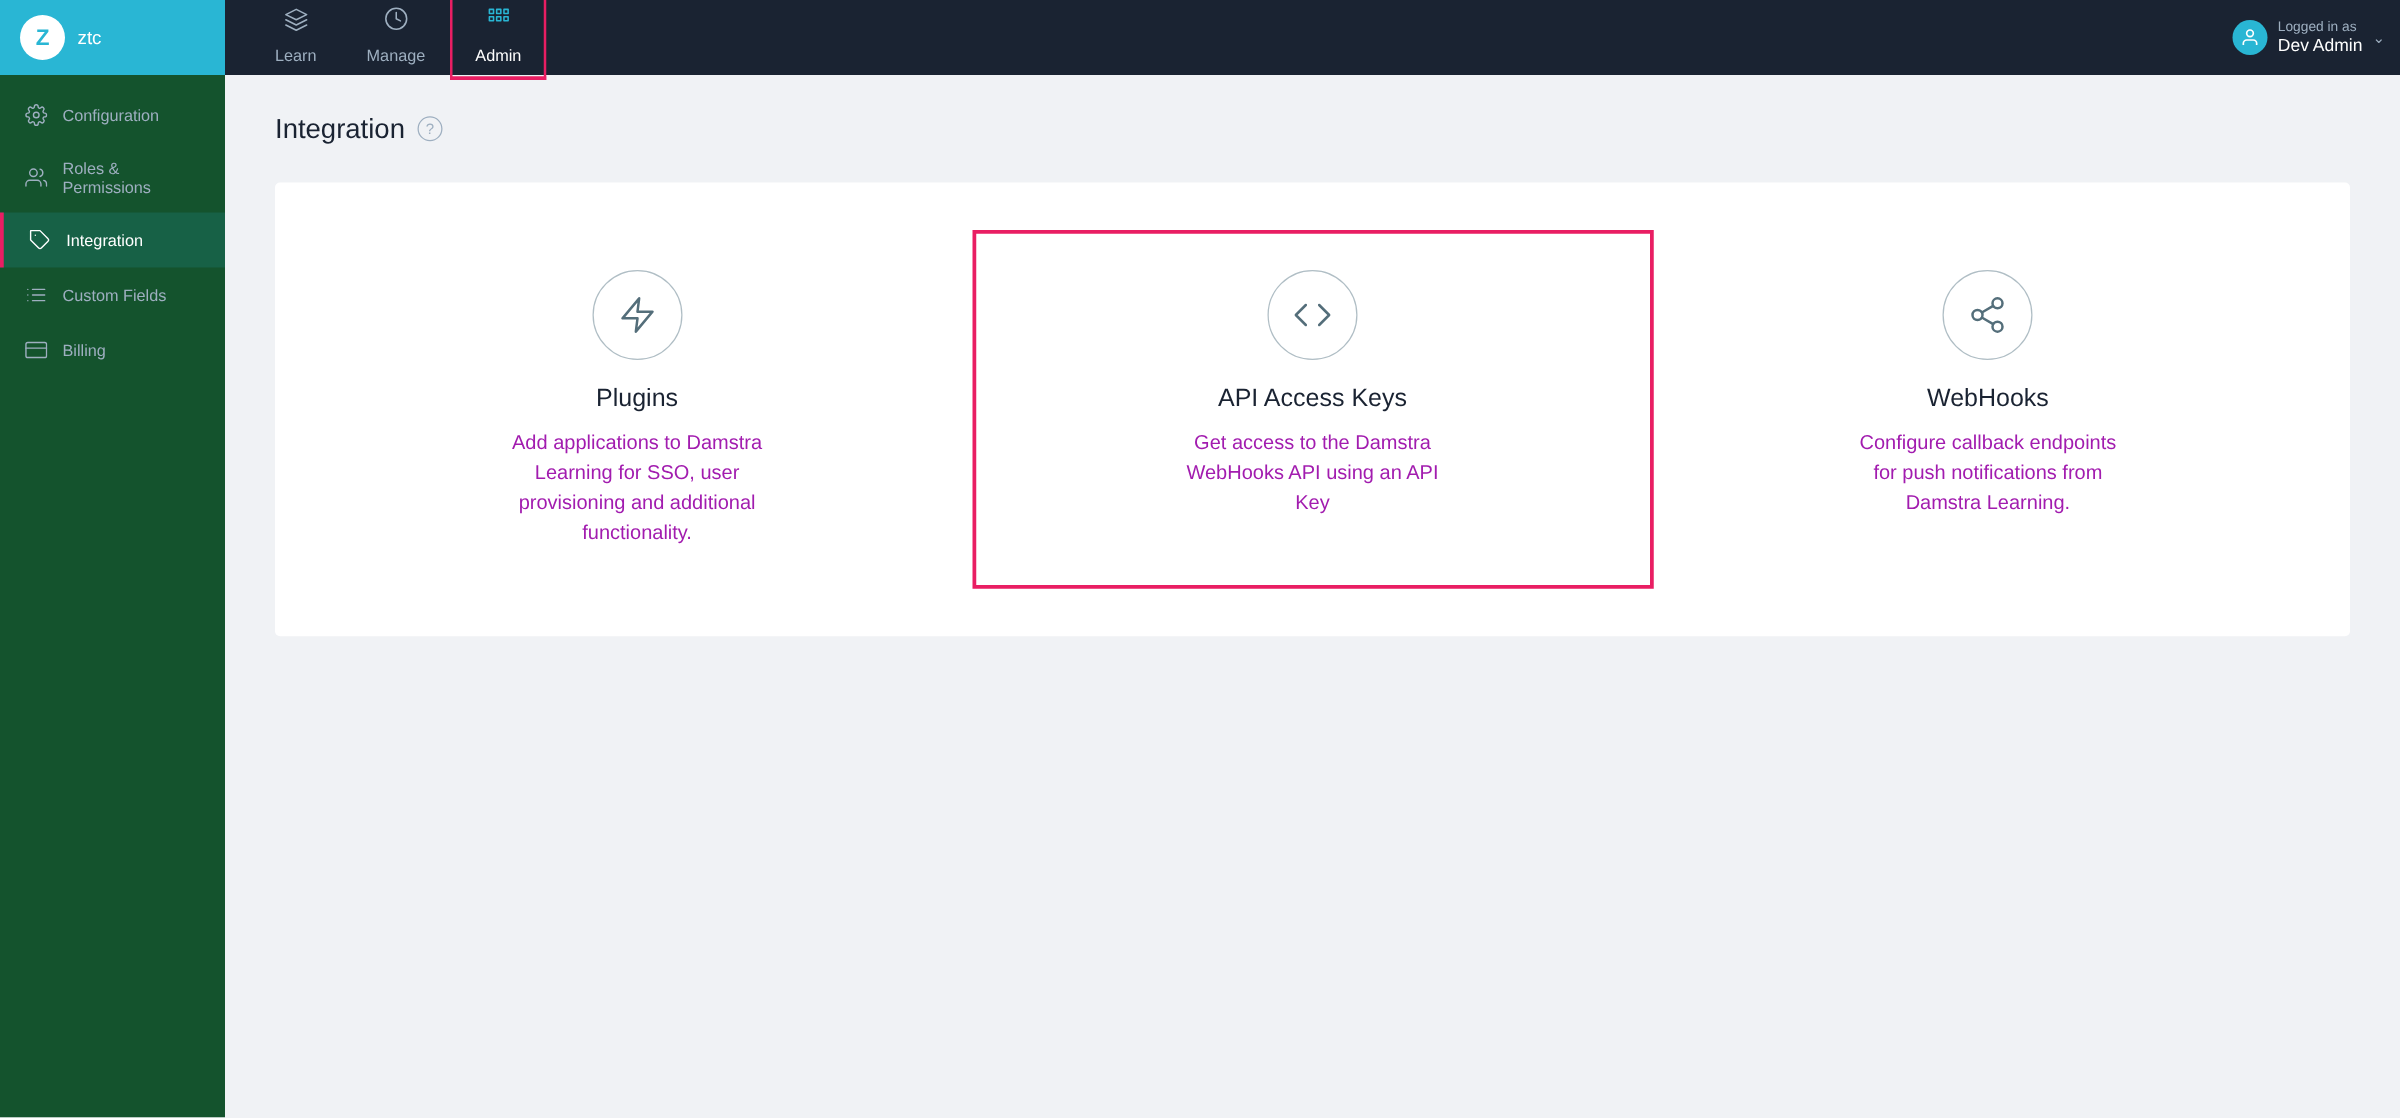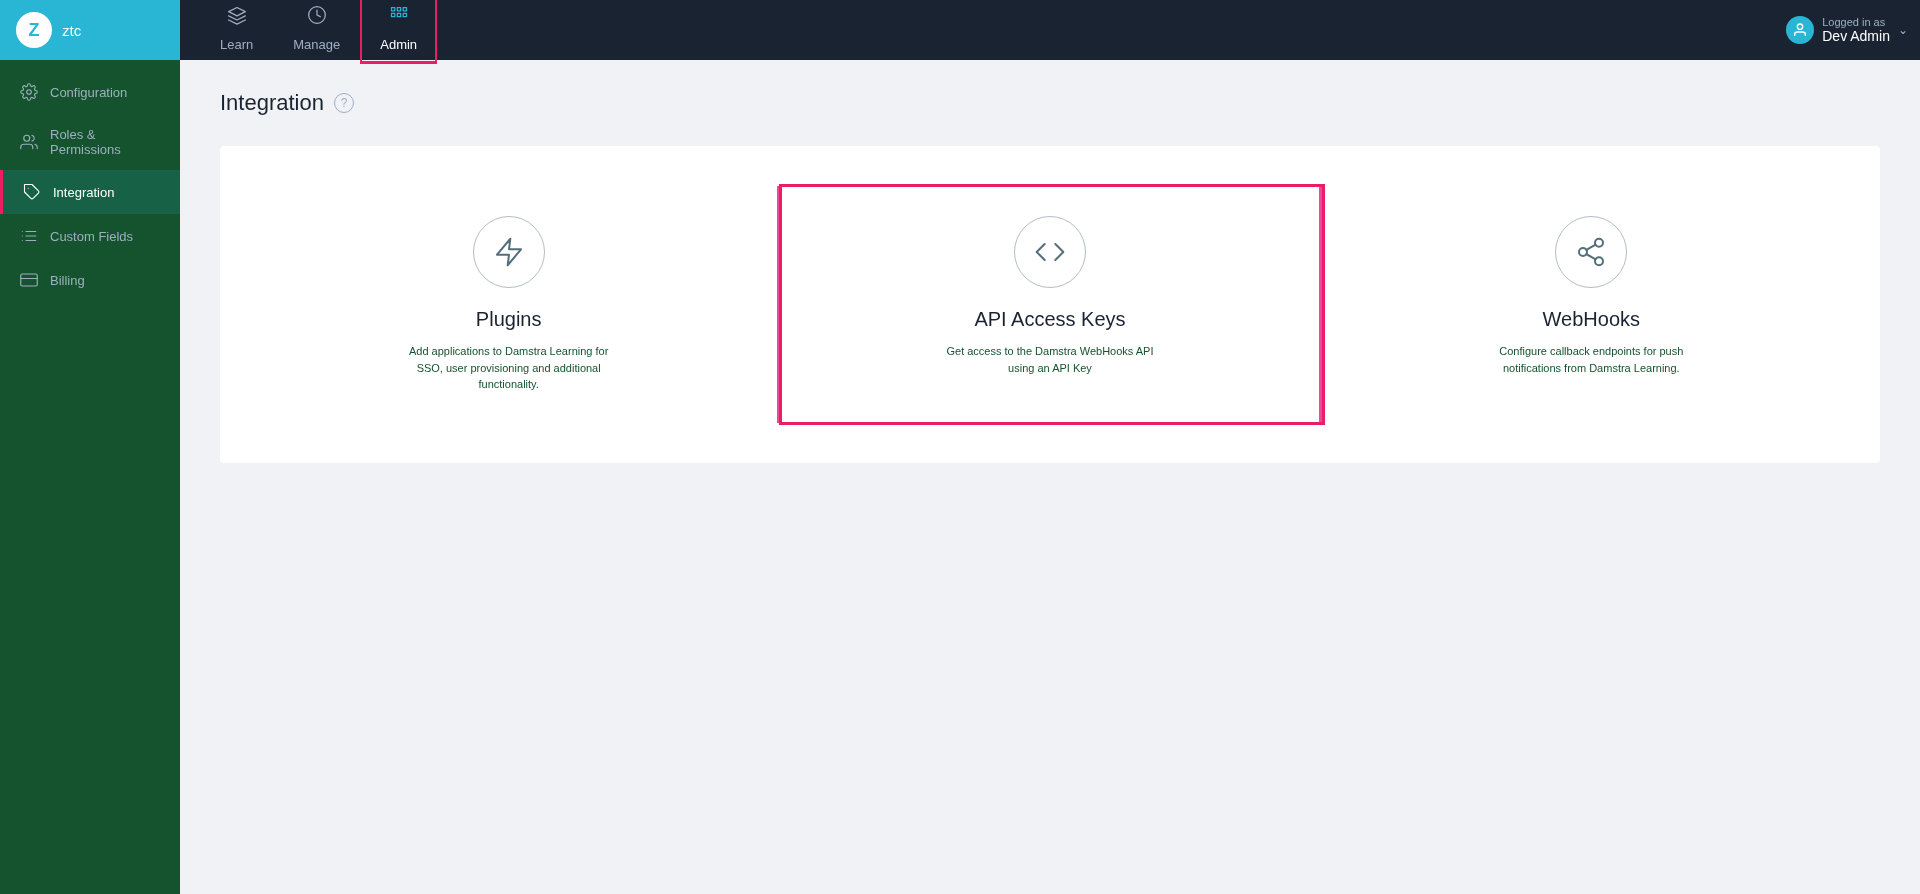--- a/index.html
+++ b/index.html
@@ -153,21 +153,21 @@
       display: flex;
       gap: 0;
     }
     .card {
       flex: 1;
       display: flex;
       flex-direction: column;
       align-items: center;
       padding: 30px 40px;
       cursor: pointer;
-      border-right: 4px solid #ec4899;
+      border-right: 1px solid #ec4899;
       text-align: center;
     }
     .card:last-child { border-right: none; }
     .card.selected {
       outline: 3px solid #e91e63;
       outline-offset: -1px;
     }
     .card-icon-circle {
       width: 72px; height: 72px;
       border: 1.5px solid #b0bec5;
@@ -177,22 +177,22 @@
       color: #546e7a;
       font-size: 22px;
     }
     .card-title {
       font-size: 20px;
       color: #1a2332;
       font-weight: 400;
       margin-bottom: 12px;
     }
     .card-desc {
-      font-size: 11px;
-      color: #14532d;
+      font-size: 16px;
+      color: #a21caf;
       line-height: 1.5;
       max-width: 220px;
     }
 
     
     .icon-svg { fill: none; stroke: currentColor; stroke-width: 1.5; stroke-linecap: round; stroke-linejoin: round; }
   </style>
 </head>
 <body>
 

